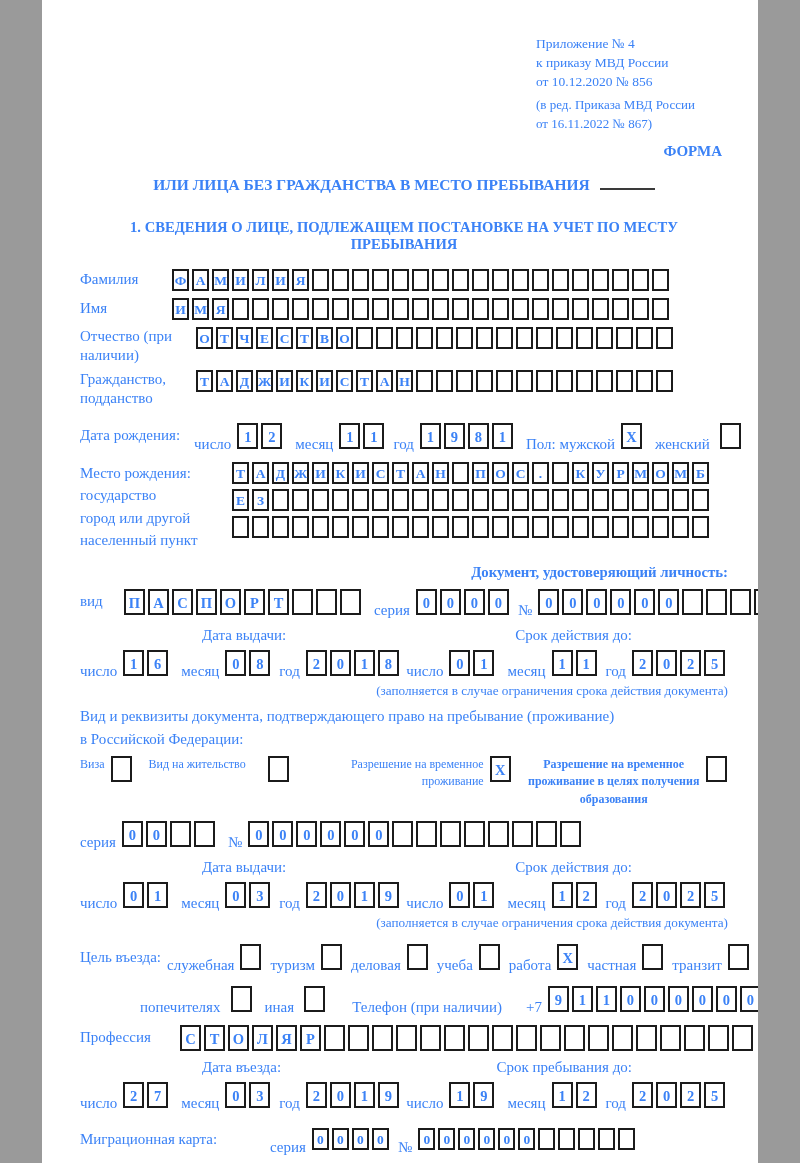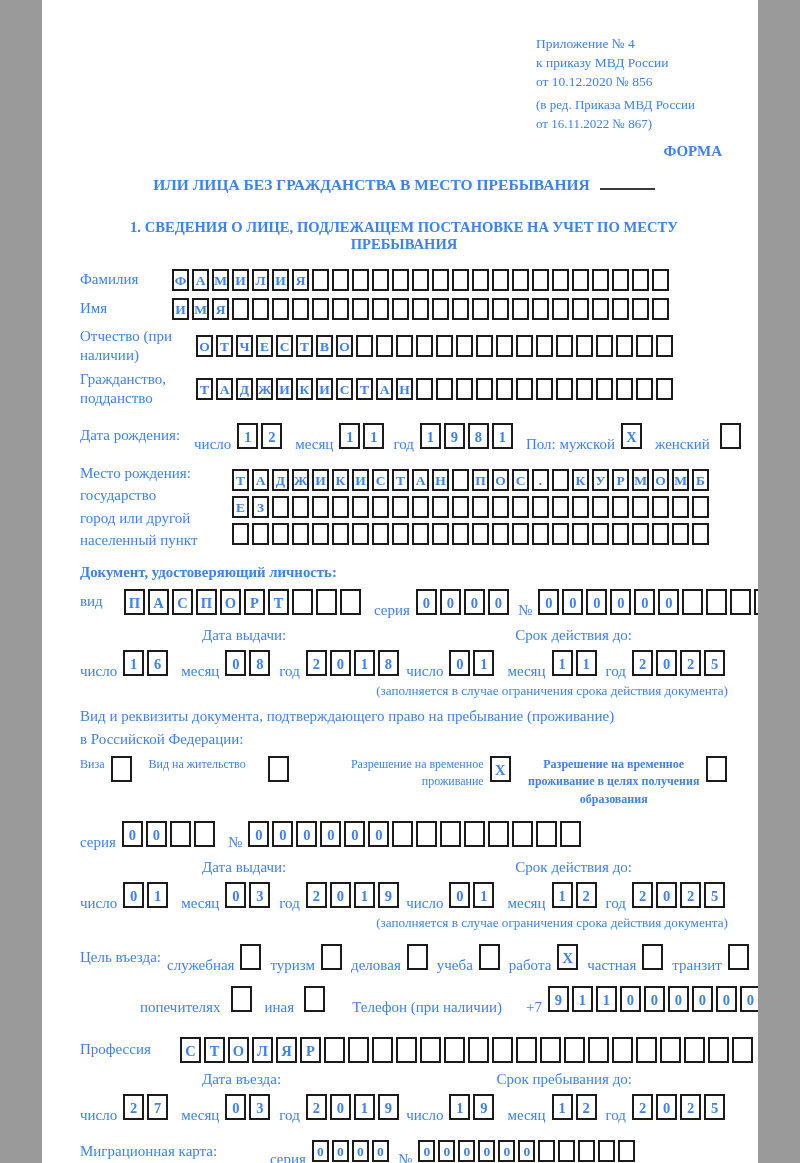--- a/index.html
+++ b/index.html
@@ -10,32 +10,32 @@
 
   .hdr { margin-left:auto; width:192px; font-size:13.5px; line-height:1.42; }
   .hdr .ed { font-size:13px; margin-top:5px; }
   .forma { text-align:right; font-weight:bold; font-size:15px; margin-top:10px; padding-right:6px; }
 
   .title { text-align:center; font-weight:bold; font-size:15.5px; line-height:1.7; margin-top:12px; }
   .uline { display:inline-block; width:55px; border-bottom:2px solid #3a3a3a; height:13px; margin-left:10px; }
   .sec { text-align:center; font-weight:bold; font-size:14.6px; margin-top:20px; }
 
   .row { display:flex; align-items:center; margin-top:7px; }
-  .row.top { align-items:center; }
+  .row.top { align-items:flex-start; }
   .flabel { font-size:15px; flex:none; line-height:1.3; }
   .cells { white-space:nowrap; flex:none; }
   .cell { display:inline-block; width:17px; height:22px; border:2px solid #1b1b1b;
           margin-right:3px; text-align:center; font-size:13.5px; font-weight:bold;
           line-height:20px; vertical-align:middle; background:#fff; }
   .cells.big .cell { width:21px; height:26px; line-height:24px; font-size:14.5px; }
 
   .mini { font-size:15px; flex:none;margin-top:16px; }
   .gap6 { margin-left:6px; } .gap10 { margin-left:10px; } .gap14 { margin-left:14px; }
 
-  .center-b { text-align:left; font-weight:bold; font-size:14.8px; margin-top:12px; }
+  .center-b { text-align:right; font-weight:bold; font-size:14.8px; margin-top:12px; }
 
   .dtitles { display:flex; margin-top:8px; font-size:15px; }
   .dtitles .lt { margin-left:122px; }
   .dtitles .rt { margin-left:auto; margin-right:96px; }
   .drow { display:flex; justify-content:space-between; margin-top:3px; }
   .dgroup { display:flex; align-items:center; }
   .note { text-align:right; font-size:13.2px; margin-top:3px; }
 
   .plain { font-size:15px; margin-top:9px; }
 
@@ -225,21 +225,21 @@
   <div class="row" style="margin-top:9px; padding-left:60px">
     <span class="mini">попечителях</span>
     <span class="cells big gap10"><span class="cell"></span></span>
     <span class="mini gap10">иная</span>
     <span class="cells big gap10"><span class="cell"></span></span>
     <span class="mini" style="margin-left:24px">Телефон (при наличии)</span>
     <span class="mini" style="margin-left:24px">+7</span>
     <span class="cells big gap6"><span class="cell">9</span><span class="cell">1</span><span class="cell">1</span><span class="cell">0</span><span class="cell">0</span><span class="cell">0</span><span class="cell">0</span><span class="cell">0</span><span class="cell">0</span><span class="cell"></span></span>
   </div>
 
-  <div class="row" style="margin-top:21px">
+  <div class="row" style="margin-top:9px">
     <span class="flabel" style="width:100px">Профессия</span>
     <span class="cells big"><span class="cell">С</span><span class="cell">Т</span><span class="cell">О</span><span class="cell">Л</span><span class="cell">Я</span><span class="cell">Р</span><span class="cell"></span><span class="cell"></span><span class="cell"></span><span class="cell"></span><span class="cell"></span><span class="cell"></span><span class="cell"></span><span class="cell"></span><span class="cell"></span><span class="cell"></span><span class="cell"></span><span class="cell"></span><span class="cell"></span><span class="cell"></span><span class="cell"></span><span class="cell"></span><span class="cell"></span><span class="cell"></span></span>
   </div>
 
   <div class="dtitles">
     <span class="lt">Дата въезда:</span>
     <span class="rt">Срок пребывания до:</span>
   </div>
   <div class="drow">
     <span class="dgroup">

